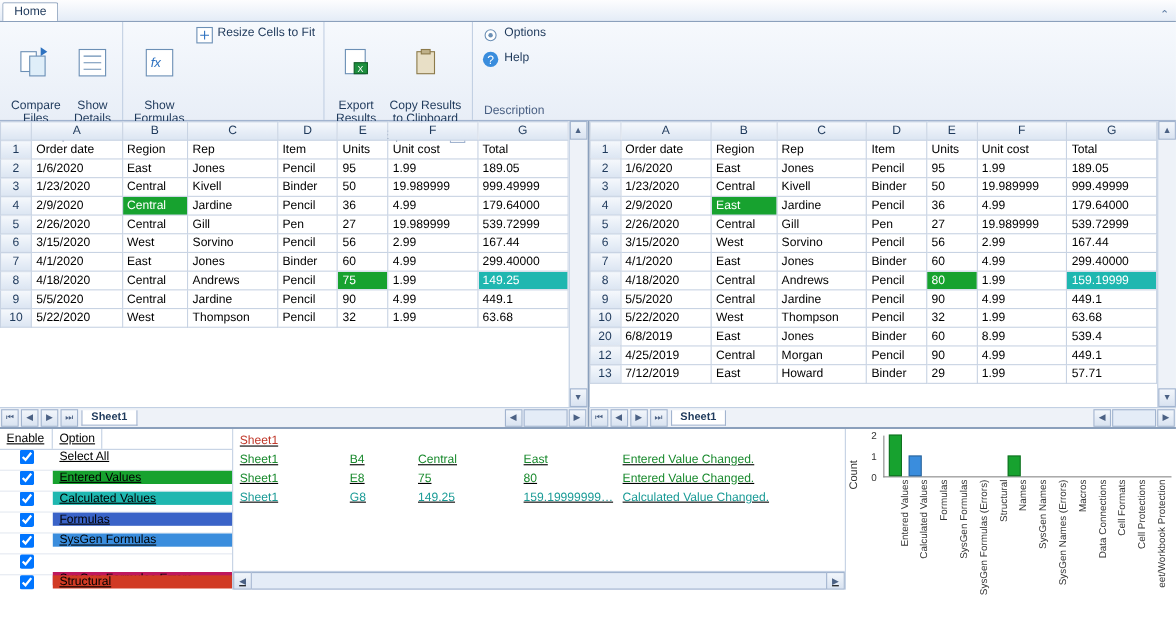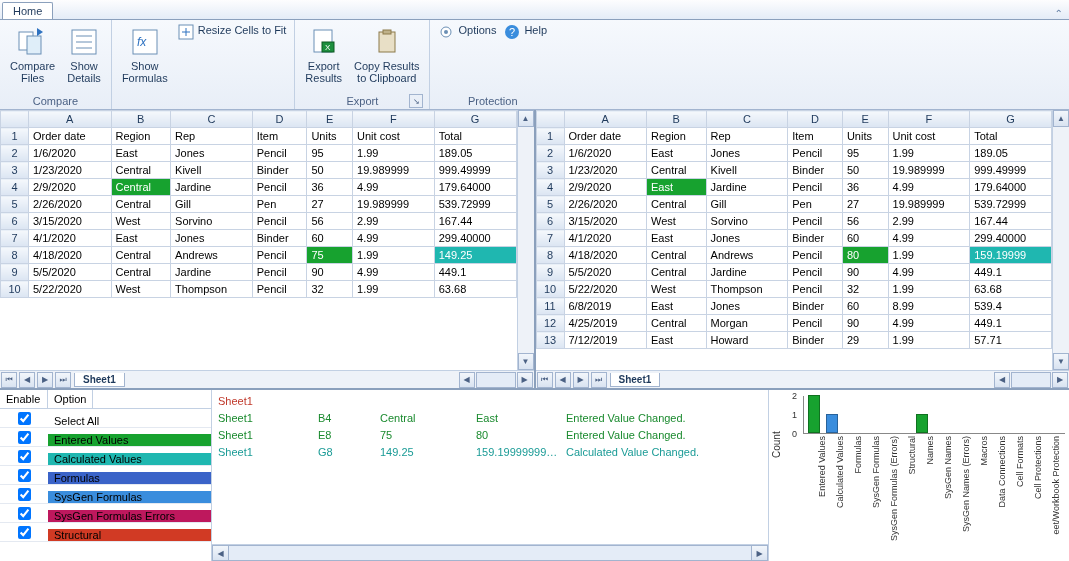--- a/index.html
+++ b/index.html
@@ -9,21 +9,21 @@
 .tab-header { height: 20px; background: linear-gradient(#fdfdfe, #e4ecf7); border-bottom: 1px solid #8ba0bc; display: flex; align-items: flex-end; }
 .tab-header .tab { background: #fff; border: 1px solid #8ba0bc; border-bottom: none; padding: 2px 10px; margin-left: 2px; color: #1e395b; border-radius: 2px 2px 0 0; }
 .tab-header .min-icon { margin-left: auto; margin-right: 6px; color: #5b7aa2; font-size: 10px; }
 
 
 .ribbon { height: 90px; background: linear-gradient(#f6f9fd, #e8eef7); border-bottom: 1px solid #a2b4cf; display: flex; }
 .ribbon-group { border-right: 1px solid #c2d0e3; display: flex; flex-direction: column; padding: 2px 4px 0; }
 .ribbon-group .group-body { flex: 1; display: flex; align-items: flex-start; }
 .ribbon-group .group-label { text-align: center; font-size: 11px; color: #4b6184; padding: 1px 0 2px; position: relative; }
 .ribbon-big-btn { display: flex; flex-direction: column; align-items: center; justify-content: flex-start; padding: 2px 6px; cursor: default; text-align: center; color: #1e395b; }
-.ribbon-big-btn .icon { width: 32px; height: 32px; margin: 2px 0; display: flex; align-items: center; justify-content: flex-end; }
+.ribbon-big-btn .icon { width: 32px; height: 32px; margin: 17px 0; display: flex; align-items: center; justify-content: flex-end; }
 .ribbon-small-btn { display: flex; height: 22px; padding: 0 4px; cursor: default; color: #1e395b; }
 .ribbon-small-btn .icon { width: 16px; height: 16px; margin-right: 4px; display: flex; align-items: center; justify-content: center; }
 .dialog-launcher { position: absolute; right: 2px; bottom: 1px; width: 14px; height: 14px; border: 1px solid #a2b4cf; font-size: 8px; color: #4b6184; display: flex; align-items: center; justify-content: center; }
 
 
 .compare-area { display: flex; height: 278px; }
 .grid-pane { flex: 1; position: relative; display: flex; }
 .grid-pane .vscroll { width: 17px; background: #eef2f8; border-left: 1px solid #c2d0e3; position: relative; }
 .grid-pane .vscroll .arrow { height: 17px; background: linear-gradient(#f2f6fb,#d9e3f1); border: 1px solid #a2b4cf; font-size: 8px; display: flex; align-items:center; justify-content:center; color:#4b6184; }
 .grid-wrap { flex: 1; overflow: hidden; }
@@ -36,29 +36,29 @@
 .hl-teal { background: #1fb7b0; color: #fff; }
 
 
 .sheet-tabs-row { height: 18px; background: #eef2f8; border-top: 1px solid #c2d0e3; display: flex; align-items: center; font-size: 10px; }
 .sheet-tabs-row .nav-btn { width: 16px; height: 16px; border: 1px solid #a2b4cf; background: linear-gradient(#f2f6fb,#d9e3f1); margin: 0 1px; display:flex; align-items:center; justify-content:center; color:#4b6184; font-size:8px; }
 .sheet-tabs-row .sheet-tab { background: #fff; border: 1px solid #a2b4cf; border-top: none; padding: 1px 8px; margin-left: 2px; color: #1e395b; font-weight: bold; }
 .sheet-tabs-row .hscroll { margin-left: auto; display: flex; }
 .sheet-tabs-row .hscroll .track { width: 40px; height: 16px; border: 1px solid #a2b4cf; background: #e4ecf7; }
 
 
-.bottom-area { display: flex; height: 173px; border-top: 2px solid #8ba0bc; }
+.bottom-area { display: flex; height: 148px; border-top: 2px solid #8ba0bc; text-decoration: underline; }
 .bottom-area > div { border-right: 1px solid #c2d0e3; }
 
 
 .options-pane { width: 212px; display: flex; flex-direction: column; }
 .options-header { display: flex; border-bottom: 1px solid #c2d0e3; background: #fff; }
 .options-header div { padding: 3px 6px; border-right: 1px solid #c2d0e3; color: #000; }
 .options-list { overflow: hidden; }
-.option-row { display: flex; align-items: flex-end; height: 19px; border-bottom: 1px solid #e4e9f1; }
+.option-row { display: flex; align-items: flex-start; height: 19px; border-bottom: 1px solid #e4e9f1; }
 .option-row .chk { width: 48px; text-align: center; }
 .option-row .lbl { flex: 1; padding: 0 6px; color: #000; }
 .opt-entered { background: #17a22f; color: #fff; }
 .opt-calc { background: #1fb7b0; color: #fff; }
 .opt-formulas { background: #3a63c8; color: #fff; }
 .opt-sysgen { background: #3a8ddd; color: #fff; }
 .opt-sysgenerr { background: #be185d; color: #000; margin-top: 16px; }
 .opt-struct { background: #d13a24; color: #fff; }
 
 
@@ -175,42 +175,42 @@
           </div>
         <span style="white-space:pre-line">Copy Results
 to Clipboard</span>
       </div>
     </div>
     <div class="group-label"><span>Export</span><div class="dialog-launcher">↘</div></div>
   </div>
 
   <div class="ribbon-group" style="border-right:none;">
     <div class="group-body">
-      <div style="display:flex; flex-direction:row; padding-top:2px;">
+      <div style="display:flex; flex-direction:column; padding-top:2px;">
         <div class="ribbon-small-btn">
           <div class="icon">
               <svg width="16" height="16">
                 <circle cx="8" cy="8" r="5" fill="#fff" stroke="#6b8fb5"></circle>
                 <circle cx="8" cy="8" r="2" fill="#6b8fb5"></circle>
               </svg>
             </div>
           <span>Options</span>
         </div>
         <div class="ribbon-small-btn">
           <div class="icon">
               <svg width="16" height="16">
                 <circle cx="8" cy="8" r="7" fill="#3a8ddd"></circle>
                 <text x="5" y="12" fill="#fff" font-size="11">?</text>
               </svg>
             </div>
           <span>Help</span>
         </div>
       </div>
     </div>
-    <div class="group-label">Protection</div>
+    <div class="group-label">Description</div>
   </div>
 </div>
 
 <div class="compare-area">
   <div class="grid-pane" style="flex-direction:column; border-right:2px solid #8ba0bc;">
     <div style="flex:1; display:flex;">
       <div class="grid-wrap">
           <table class="grid" id="left-grid">
             <thead>
               <tr>
@@ -458,21 +458,21 @@
                 <td class="rowhdr">10</td>
                 <td class="">5/22/2020</td>
                 <td class="">West</td>
                 <td class="">Thompson</td>
                 <td class="">Pencil</td>
                 <td class="">32</td>
                 <td class="">1.99</td>
                 <td class="">63.68</td>
               </tr>
               <tr>
-                <td class="rowhdr">11</td>
+                <td class="rowhdr">20</td>
                 <td class="">6/8/2019</td>
                 <td class="">East</td>
                 <td class="">Jones</td>
                 <td class="">Binder</td>
                 <td class="">60</td>
                 <td class="">8.99</td>
                 <td class="">539.4</td>
               </tr>
               <tr>
                 <td class="rowhdr">12</td>

